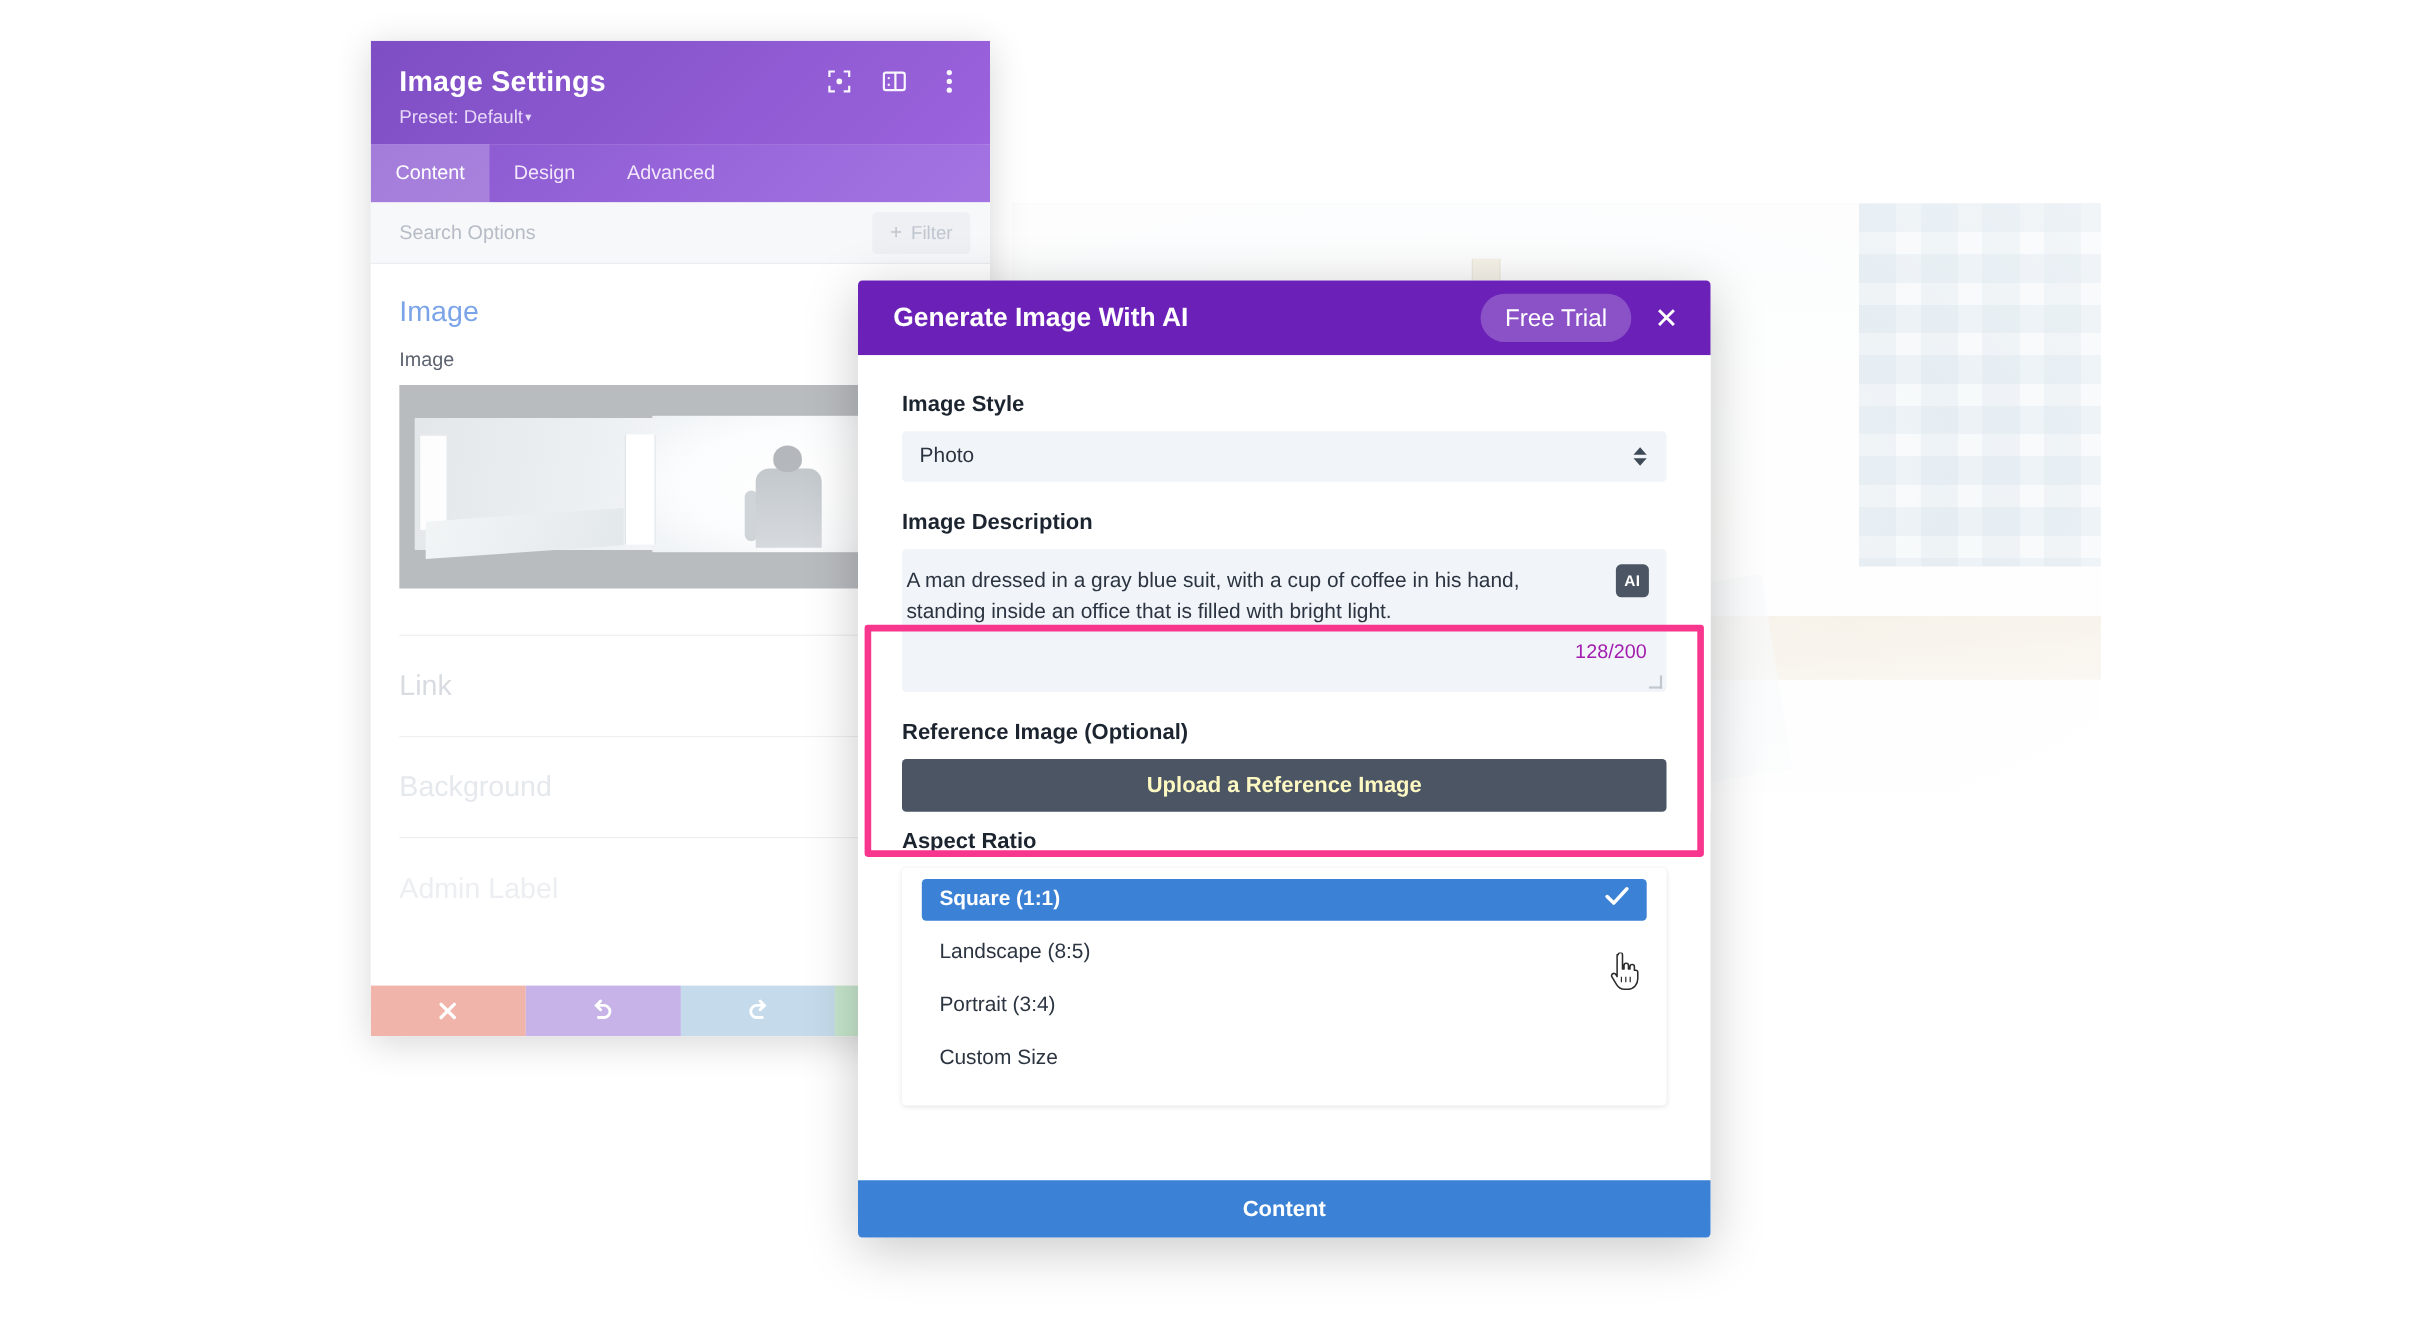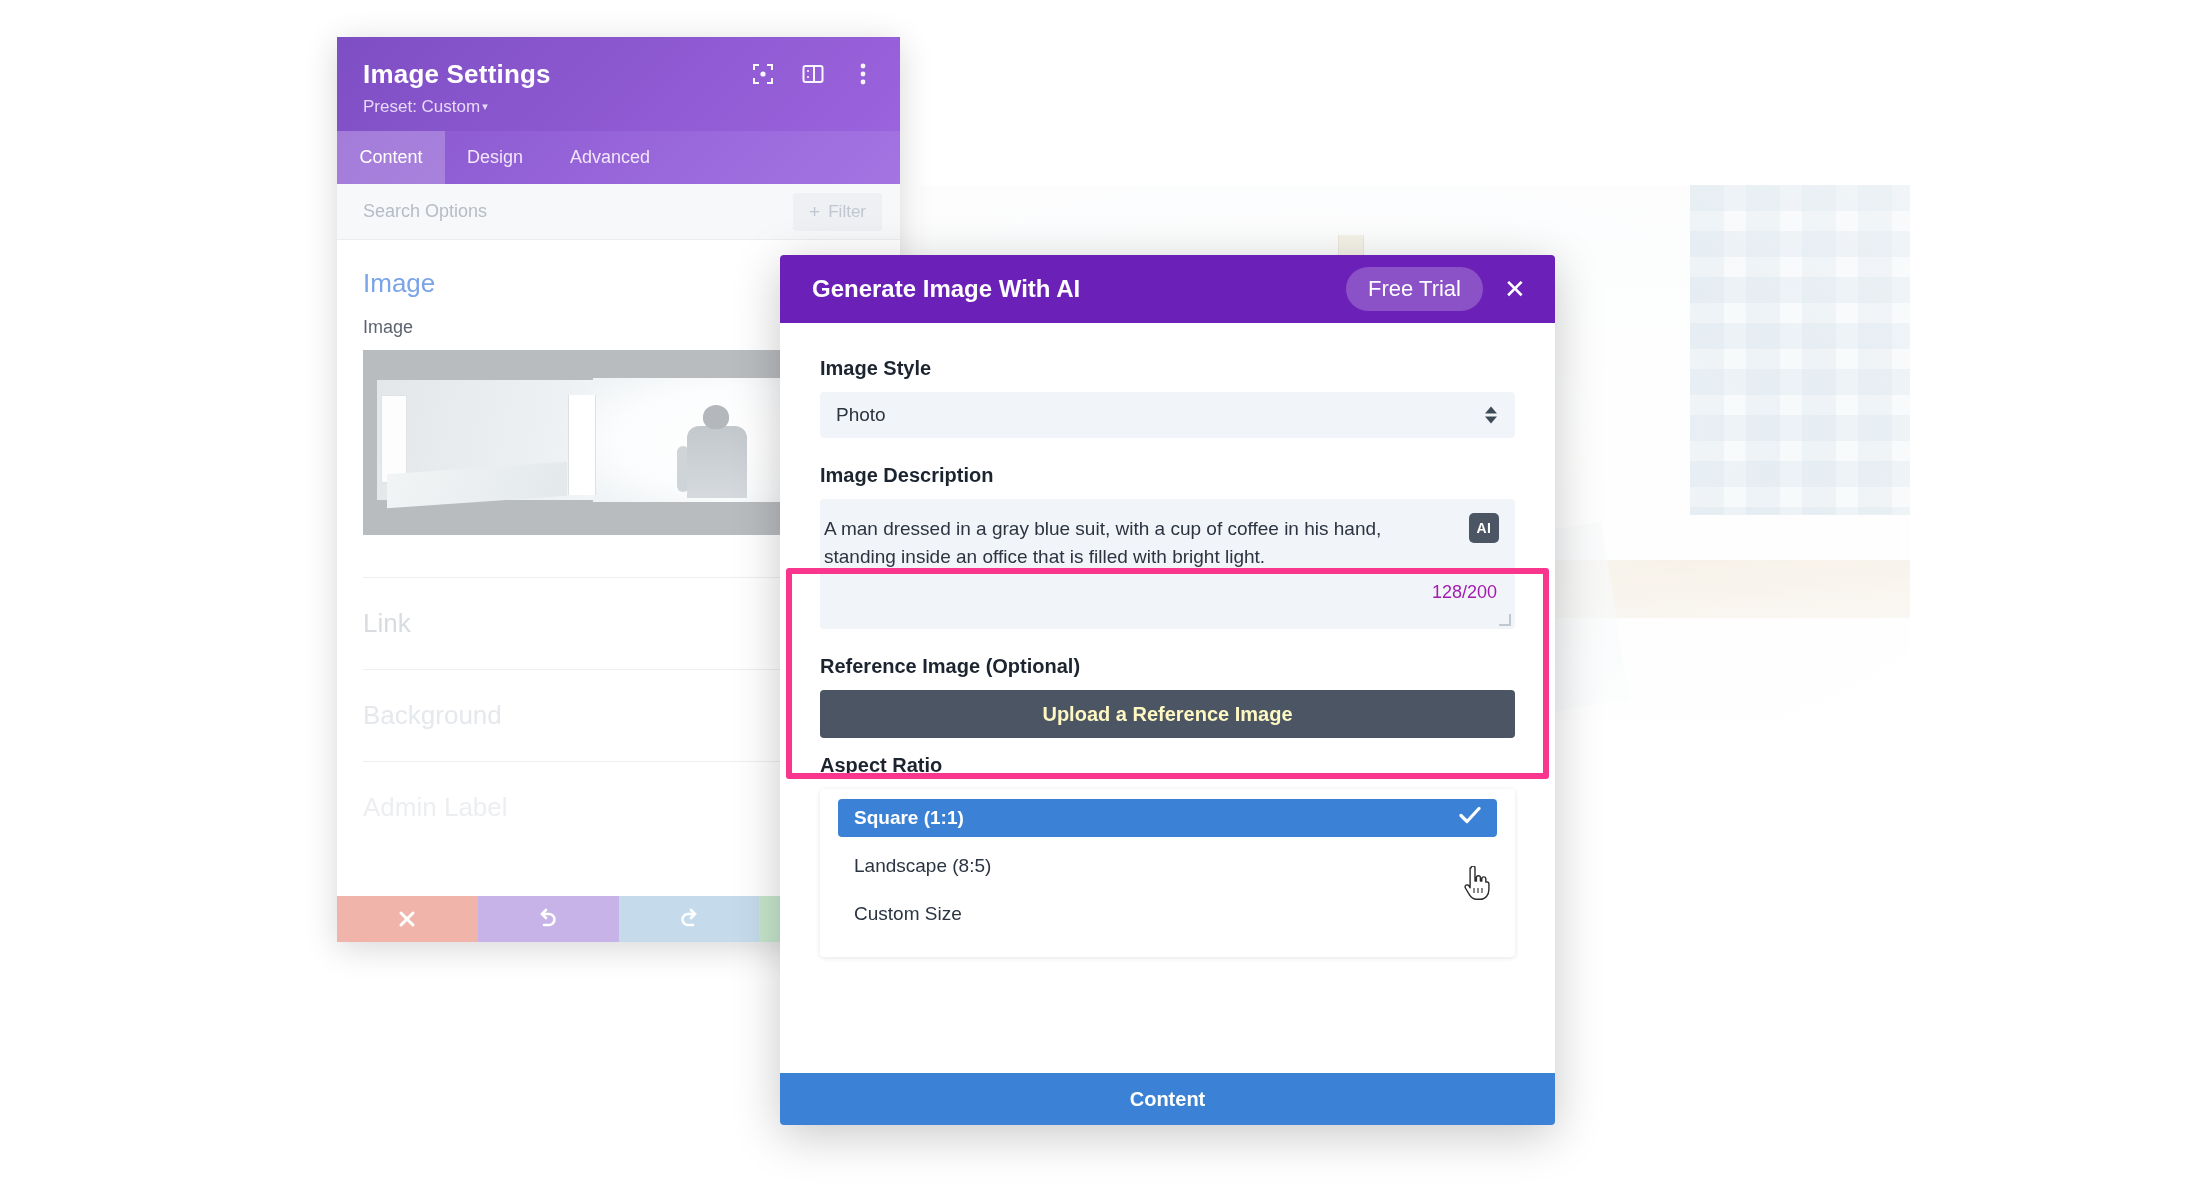--- a/index.html
+++ b/index.html
@@ -246,21 +246,21 @@
     <div class="hp-sill"></div>
     <div class="hp-desk"></div>
     <div class="hp-wash"></div>
   </div>
 
   <div class="settings-panel">
 
     <div class="sp-header">
       <div class="sp-title">Image Settings</div>
       <div class="sp-preset">
-        <span>Preset: Custom</span><span class="caret">▾</span>
+        <span>Preset: Default</span><span class="caret">▾</span>
       </div>
       <div class="sp-header-icons">
         <span class="sp-hicon">
           <svg width="22" height="22" viewBox="0 0 22 22" fill="none" stroke="#ffffff" stroke-width="2">
             <path d="M2 7V2h5M20 7V2h-5M2 15v5h5M20 15v5h-5"></path>
             <circle cx="11" cy="11" r="2.6" fill="#ffffff" stroke="none"></circle>
           </svg>
         </span>
         <span class="sp-hicon">
           <svg width="22" height="20" viewBox="0 0 22 20" fill="none" stroke="#ffffff" stroke-width="2">
@@ -389,20 +389,23 @@
           <span class="ar-check">
             <svg width="22" height="18" viewBox="0 0 22 18" fill="none" stroke="#ffffff" stroke-width="3.2" stroke-linecap="round" stroke-linejoin="round">
               <polyline points="2,9 8,15 20,2"></polyline>
             </svg>
           </span>
         </div>
         <div class="ar-item">
           <span>Landscape (8:5)</span>
         </div>
         <div class="ar-item">
+          <span>Portrait (3:4)</span>
+        </div>
+        <div class="ar-item">
           <span>Custom Size</span>
         </div>
       </div>
     </div>
 
     <div class="ar-highlight"></div>
 
     <div class="ai-footer">
       <div class="ai-generate">Content</div>
     </div>

